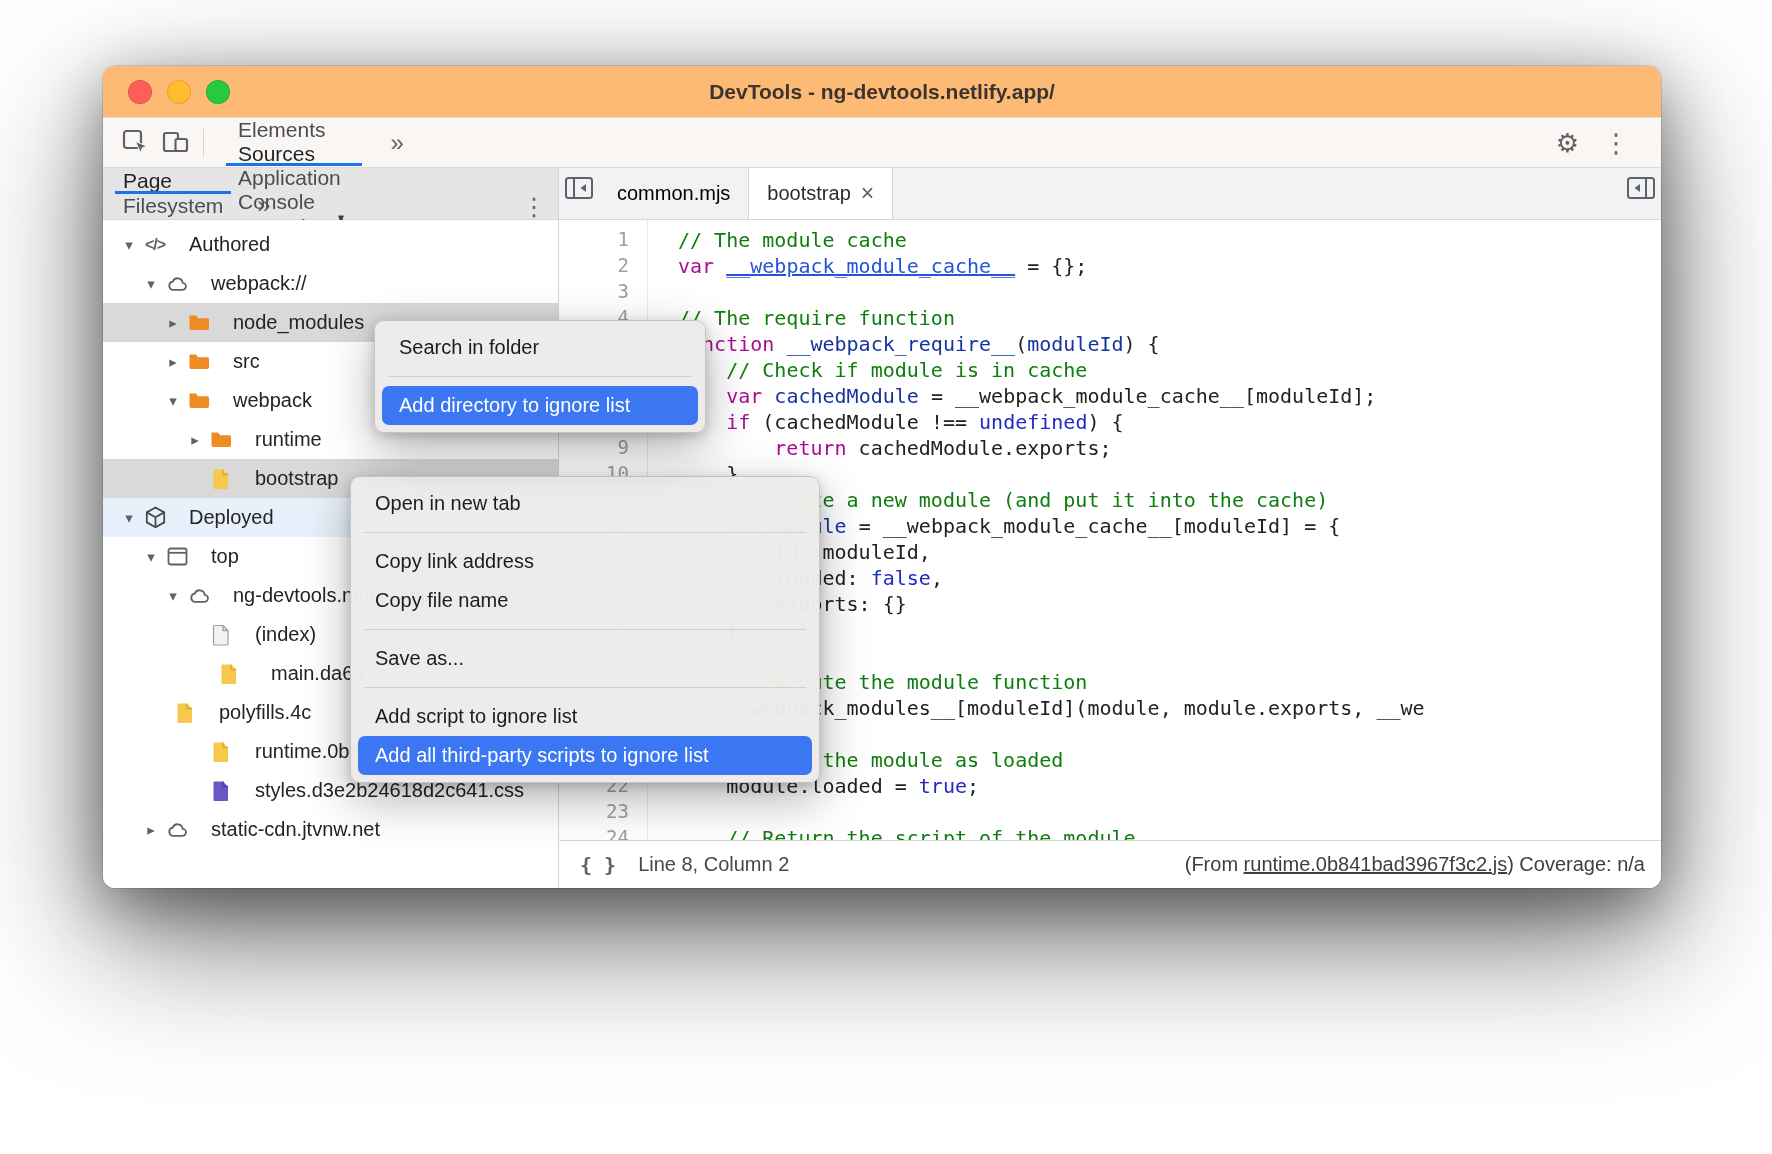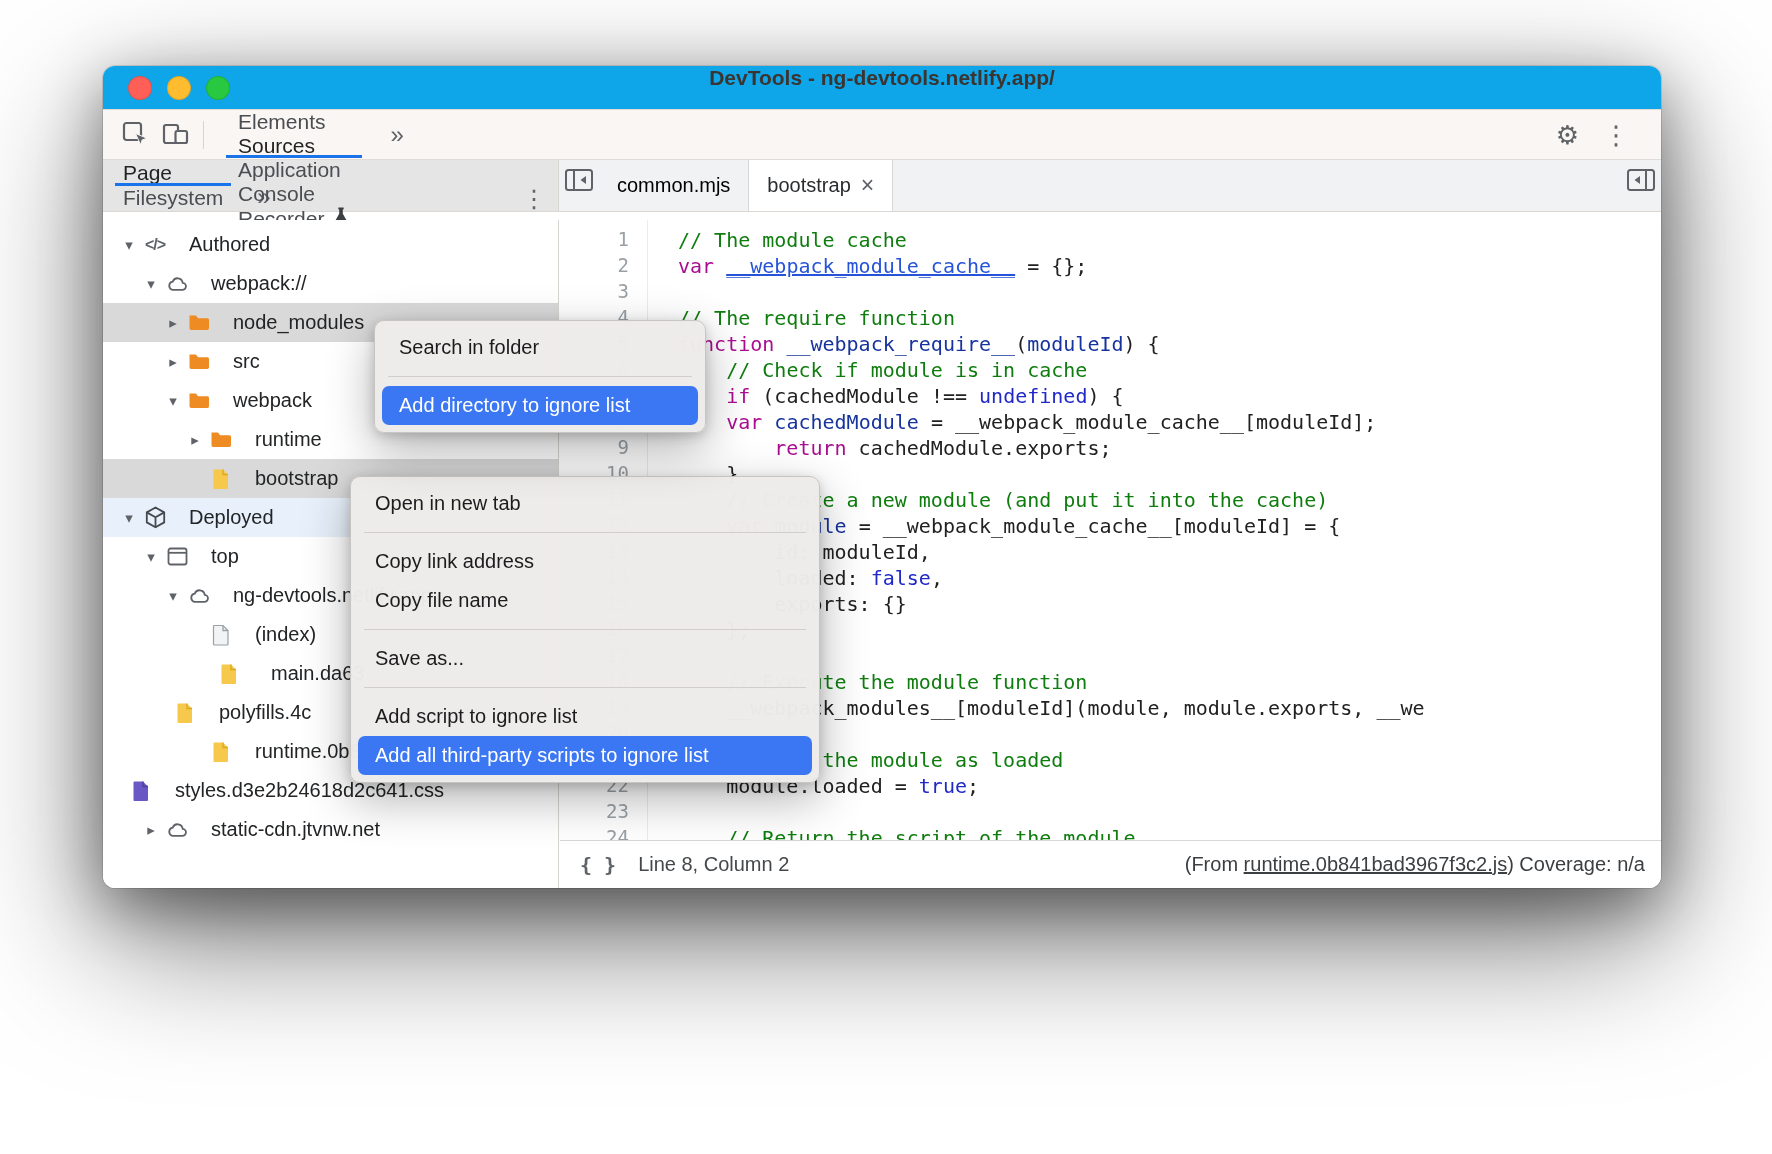--- a/index.html
+++ b/index.html
@@ -5,22 +5,22 @@
   * { margin:0; padding:0; box-sizing:border-box; }
   html,body { width:1772px; height:1154px; background:#ffffff;
     font-family:"Liberation Sans", sans-serif; }
   .stage { position:relative; width:1772px; height:1154px; overflow:hidden; }
 
   .window { position:absolute; left:103px; top:66px; width:1558px; height:822px;
     background:#fff; border-radius:12px; overflow:hidden;
     box-shadow:0 50px 140px rgba(0,0,0,.55), 0 18px 60px rgba(0,0,0,.38), 0 0 0 1px rgba(0,0,0,.12); }
 
   
-  .titlebar { height:44px; background:#0ea5e9; border-bottom:1px solid #e4dad1;
-    display:flex; align-items:flex-start; justify-content:center; position:relative; }
+  .titlebar { height:52px; background:#fdba74; border-bottom:1px solid #e4dad1;
+    display:flex; align-items:center; justify-content:center; position:relative; }
   .traffic { position:absolute; left:25px; top:0; height:100%; display:flex; align-items:center; gap:15px; }
   .dot { width:24px; height:24px; border-radius:50%; display:inline-block; box-shadow:inset 0 0 0 1px rgba(0,0,0,.12); }
   .dot.red{background:#ff5f57} .dot.yel{background:#febc2e} .dot.grn{background:#28c840}
   .title { font-size:21px; font-weight:700; color:#3a3531; }
 
   
   .toolbar { height:50px; background:#faf6f3; border-bottom:1px solid #e0dbd6;
     display:flex; align-items:center; padding:0 20px 0 12px; }
   .icon-btn { width:40px; height:40px; display:flex; align-items:center; justify-content:center; flex:0 0 auto; }
   .vsep { width:1px; height:28px; background:#d8d3ce; margin:0 8px; flex:0 0 auto; }
@@ -312,21 +312,21 @@
         <div class="trow" style="padding-left: 80px;">
           <span class="arrow"></span>
           <span class="ticon">
             <svg width="18" height="22" viewBox="0 0 18 22">
               <path d="M2.5 1.5 h8.5 l5 5 v13.5 a1 1 0 0 1 -1 1 h-12.5 a1 1 0 0 1 -1 -1 v-17.5 a1 1 0 0 1 1 -1 z" fill="#f6c84c" stroke="none" stroke-width="1.2"></path>
               <path d="M11 1.5 v5 h5" fill="none" stroke="#d9a91e" stroke-width="1.3"></path>
             </svg>
           </span>
           <span class="tlabel">runtime.0b841bad3967f3c2.js</span>
         </div>
-        <div class="trow" style=" text-align: center;">
+        <div class="trow" style="padding-left: 80px; text-align: center;">
           <span class="arrow"></span>
           <span class="ticon">
             <svg width="18" height="22" viewBox="0 0 18 22">
               <path d="M2.5 1.5 h8.5 l5 5 v13.5 a1 1 0 0 1 -1 1 h-12.5 a1 1 0 0 1 -1 -1 v-17.5 a1 1 0 0 1 1 -1 z" fill="#6857c5" stroke="none" stroke-width="1.2"></path>
               <path d="M11 1.5 v5 h5" fill="none" stroke="#4d3f9e" stroke-width="1.3"></path>
             </svg>
           </span>
           <span class="tlabel">styles.d3e2b24618d2c641.css</span>
         </div>
         <div class="trow" style="padding-left: 36px;">
@@ -367,22 +367,22 @@
           <div class="ln">23</div>
           <div class="ln">24</div>
         </div>
       <div class="code">
           <div class="cl"><span class="tok-cmt">// The module cache</span></div>
           <div class="cl"><span class="tok-kw">var</span><span class="tok-pl"> </span><span class="tok-lnk">__webpack_module_cache__</span><span class="tok-pl"> = {};</span></div>
           <div class="cl">&nbsp;</div>
           <div class="cl"><span class="tok-cmt">// The require function</span></div>
           <div class="cl"><span class="tok-kw">function</span><span class="tok-pl"> </span><span class="tok-def">__webpack_require__</span><span class="tok-pl">(</span><span class="tok-def">moduleId</span><span class="tok-pl">) {</span></div>
           <div class="cl"><span class="tok-pl">    </span><span class="tok-cmt">// Check if module is in cache</span></div>
+          <div class="cl"><span class="tok-pl">    </span><span class="tok-kw">var</span><span class="tok-pl"> </span><span class="tok-def">cachedModule</span><span class="tok-pl"> = __webpack_module_cache__[moduleId];</span></div>
           <div class="cl"><span class="tok-pl">    </span><span class="tok-kw">if</span><span class="tok-pl"> (cachedModule !== </span><span class="tok-atom">undefined</span><span class="tok-pl">) {</span></div>
-          <div class="cl"><span class="tok-pl">    </span><span class="tok-kw">var</span><span class="tok-pl"> </span><span class="tok-def">cachedModule</span><span class="tok-pl"> = __webpack_module_cache__[moduleId];</span></div>
           <div class="cl"><span class="tok-pl">        </span><span class="tok-kw">return</span><span class="tok-pl"> cachedModule.exports;</span></div>
           <div class="cl"><span class="tok-pl">    }</span></div>
           <div class="cl"><span class="tok-pl">    </span><span class="tok-cmt">// Create a new module (and put it into the cache)</span></div>
           <div class="cl"><span class="tok-pl">    </span><span class="tok-kw">var</span><span class="tok-pl"> </span><span class="tok-def">module</span><span class="tok-pl"> = __webpack_module_cache__[moduleId] = {</span></div>
           <div class="cl"><span class="tok-pl">        id: moduleId,</span></div>
           <div class="cl"><span class="tok-pl">        loaded: </span><span class="tok-atom">false</span><span class="tok-pl">,</span></div>
           <div class="cl"><span class="tok-pl">        exports: {}</span></div>
           <div class="cl"><span class="tok-pl">    };</span></div>
           <div class="cl">&nbsp;</div>
           <div class="cl"><span class="tok-pl">    </span><span class="tok-cmt">// Execute the module function</span></div>

